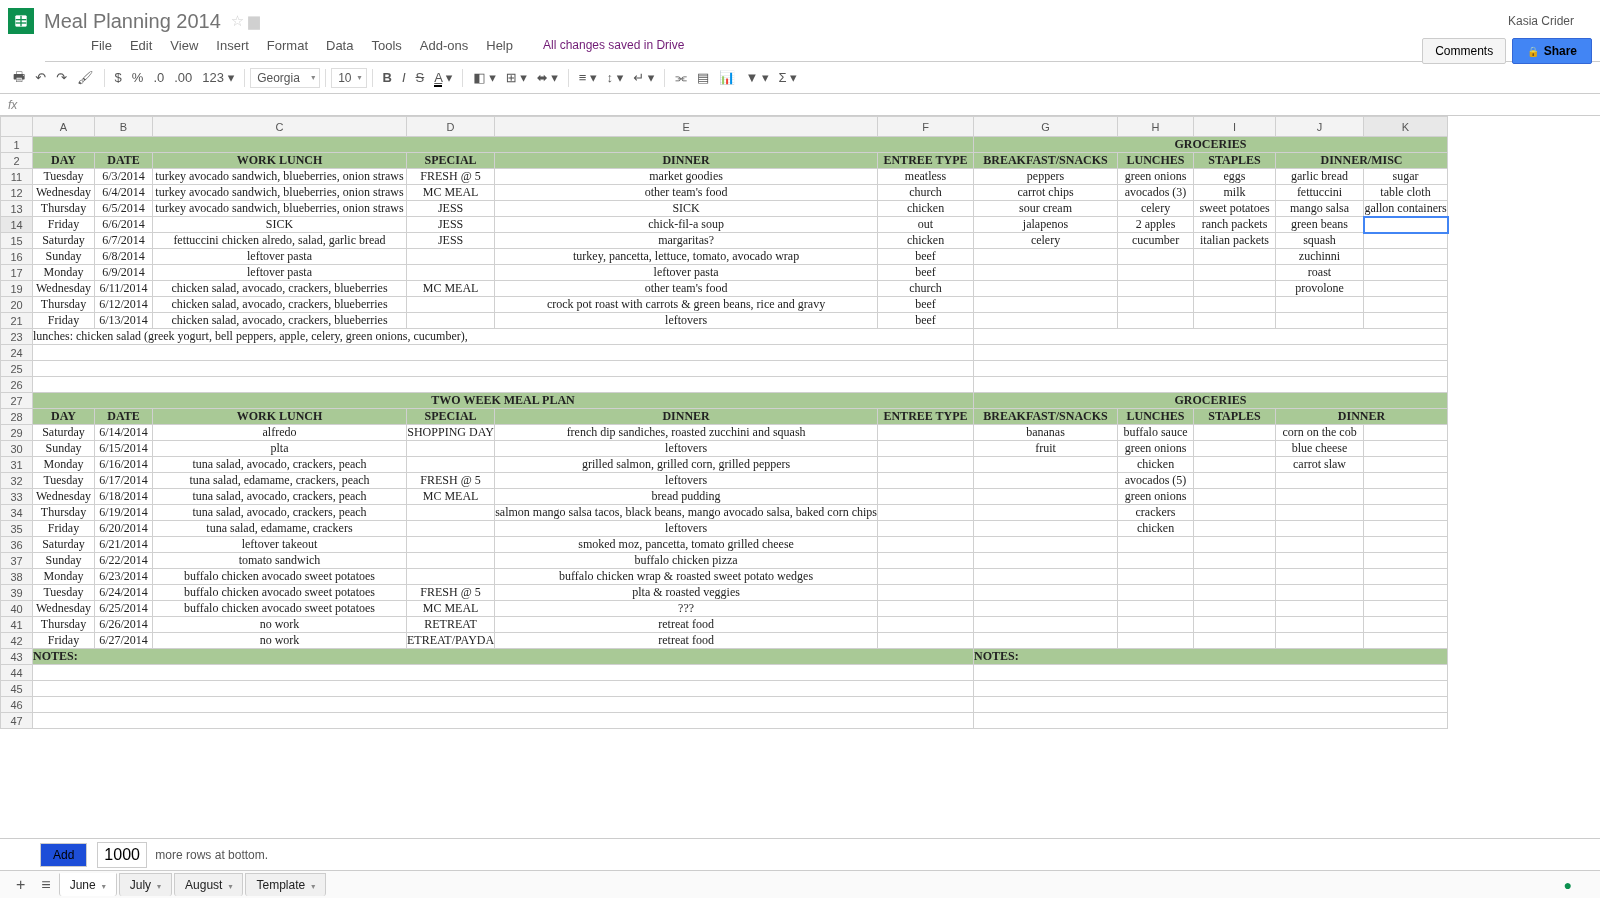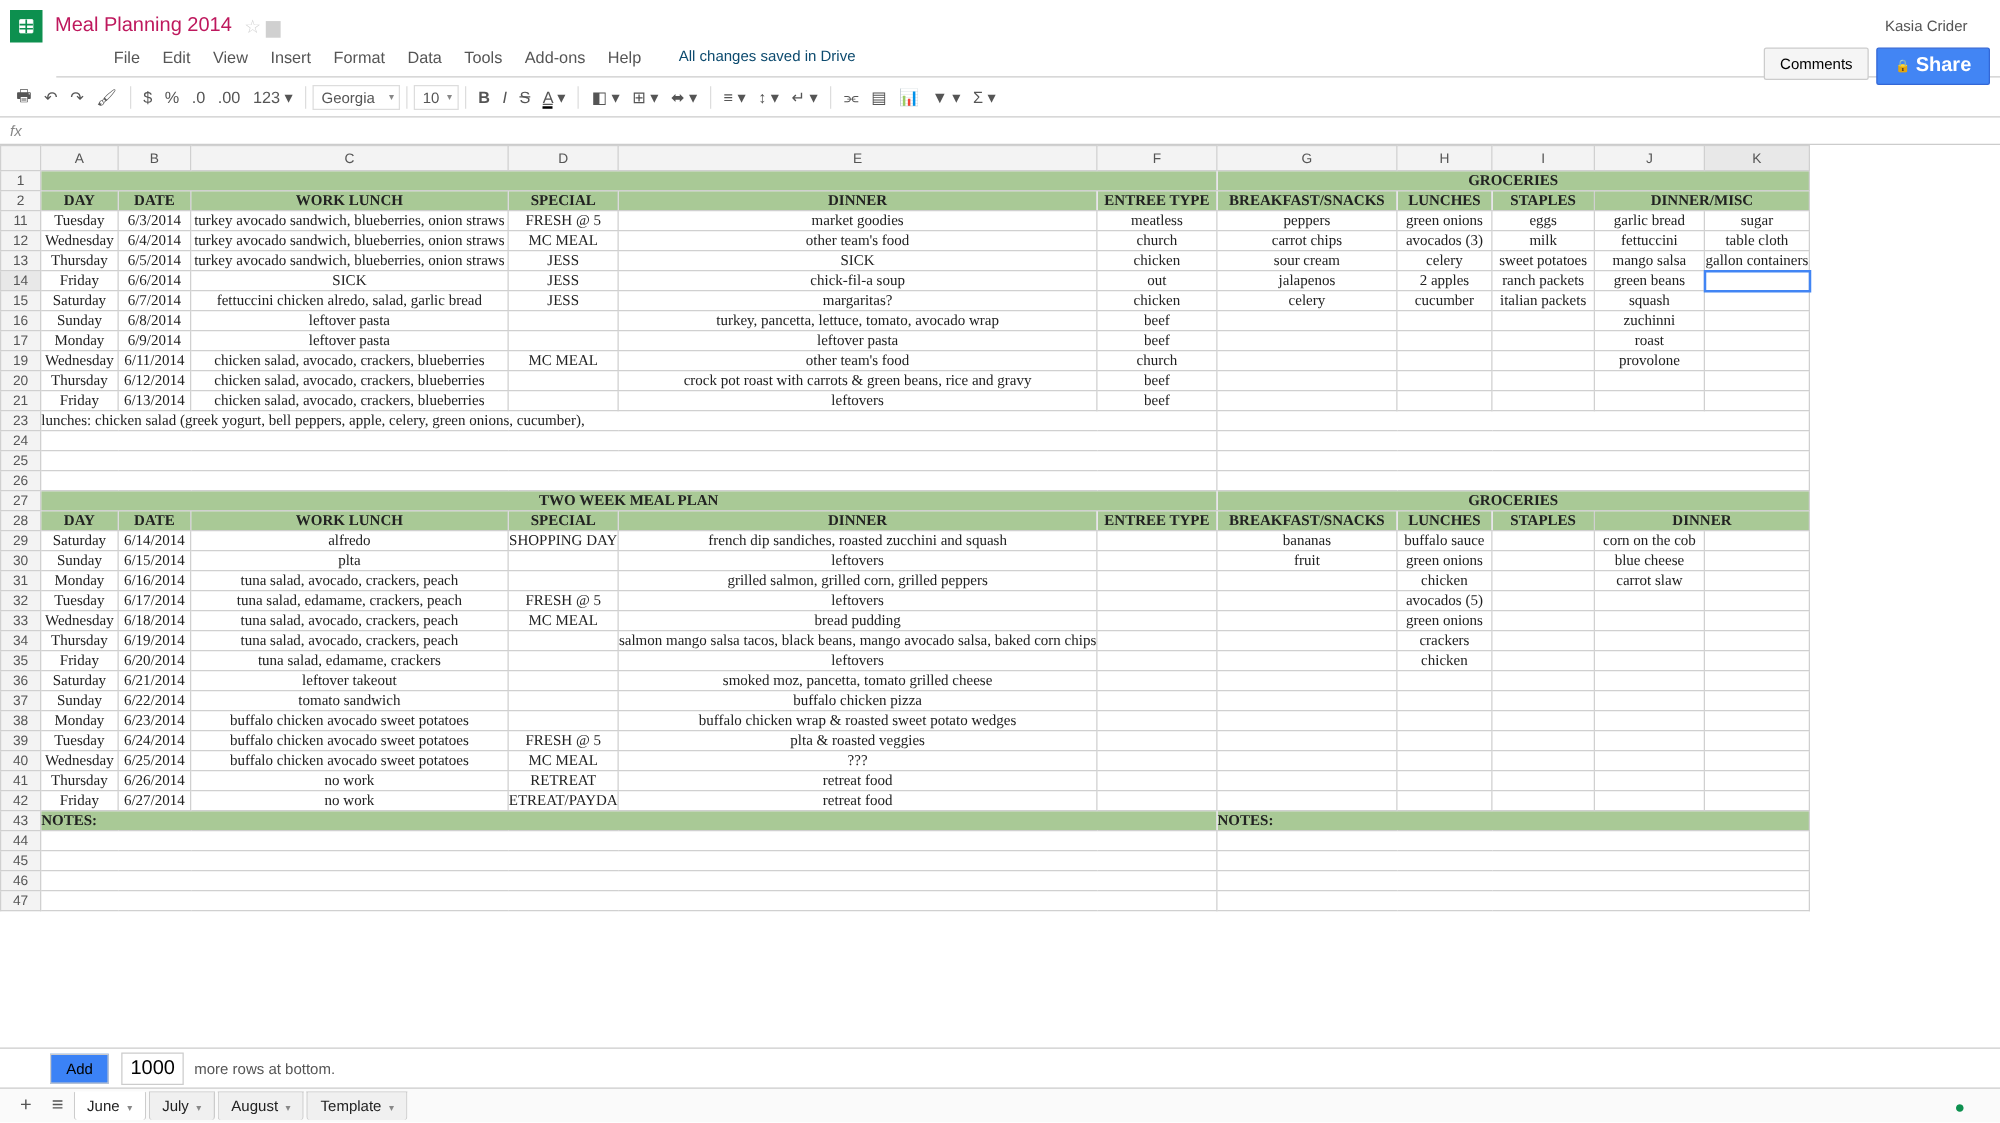--- a/index.html
+++ b/index.html
@@ -1,49 +1,49 @@
 <!DOCTYPE html>
 <html><head>
 <meta charset="utf-8">
 <style>
 * { box-sizing: border-box; margin: 0; padding: 0; }
 body { font-family: Arial, sans-serif; font-size: 13px; background: #fff; color: #222; overflow: hidden; }
 .titlebar { display: flex; align-items: center; padding: 4px 8px 0 8px; height: 38px; }
 .logo { width: 26px; height: 26px; background: #0d904f; margin-right: 10px; display: flex; align-items: center; justify-content: center; }
 .logo svg { width: 16px; height: 16px; }
-.doc-title { font-size: 16px; color: #be185d; margin-right: 8px; }
+.doc-title { font-size: 20px; color: #737373; margin-right: 8px; }
 .star-icon, .folder-icon { color: #d0d0d0; margin: 0 2px; font-size: 15px; }
 .spacer { flex: 1; }
 .user-name { font-size: 12px; color: #555; margin-right: 18px; }
 .menubar { display: flex; align-items: flex-start; padding: 0 8px 0 46px; height: 24px; font-size: 13px; color: #555; border-bottom: 1px solid #ccc; margin-left: 45px; }
 .menubar span { margin-right: 18px; cursor: pointer; }
-.save-status { color: #0c4a6e; font-size: 12px; margin-left: 12px; }
+.save-status { color: #701a75; font-size: 12px; margin-left: 12px; }
 .btn-comments { background: #f5f5f5; border: 1px solid #ccc; padding: 5px 12px; font-size: 12px; margin-right: 6px; cursor: pointer; border-radius: 2px; }
-.btn-share { background: #4285f4; color: #ffffff; border: 1px solid #3367d6; padding: 5px 14px; font-size: 16px; font-weight: bold; cursor: pointer; border-radius: 2px; display: flex; align-items: center; }
+.btn-share { background: #4285f4; color: #000000; border: 1px solid #3367d6; padding: 5px 14px; font-size: 12px; font-weight: bold; cursor: pointer; border-radius: 2px; display: flex; align-items: center; }
 .btn-share::before { content: "🔒"; font-size: 10px; margin-right: 4px; }
 .toolbar { display: flex; align-items: center; padding: 4px 8px; height: 32px; border-bottom: 1px solid #ccc; color: #555; }
 .tool { margin: 0 5px; font-size: 13px; cursor: pointer; }
 .sep { width: 1px; height: 18px; background: #ddd; margin: 0 5px; }
 .font-sel { border: 1px solid #ddd; padding: 2px 18px 2px 6px; font-size: 12px; min-width: 70px; position: relative; }
 .font-sel::after, .size-sel::after { content: "▾"; font-size: 8px; position: absolute; right: 4px; top: 4px; color: #888; }
 .size-sel { border: 1px solid #ddd; padding: 2px 14px 2px 6px; font-size: 12px; min-width: 28px; position: relative; }
 .fxbar { display: flex; align-items: center; padding: 2px 8px; height: 22px; border-bottom: 1px solid #ccc; color: #888; font-style: italic; font-size: 12px; }
 .sheet-wrap { overflow: auto; height: calc(898px - 38px - 24px - 32px - 22px - 32px - 28px); }
 table.sheet { border-collapse: collapse; font-family: Georgia, serif; font-size: 12px; table-layout: fixed; }
 .sheet th, .sheet td { border: 1px solid #d0d0d0; padding: 0; }
 .colhead { background: #f3f3f3; color: #555; font-family: Arial; font-size: 11px; font-weight: normal; text-align: center; height: 20px; }
 .rowhead { background: #f3f3f3; color: #555; font-family: Arial; font-size: 11px; font-weight: normal; text-align: center; width: 32px; }
 .cell { height: 16px; text-align: center; white-space: nowrap; overflow: hidden; padding: 0 2px; }
 .green-hdr { background: #a9c996; font-weight: bold; }
 .green-sec { background: #a9c996; font-weight: bold; text-align: left; padding-left: 4px; }
 .sel-col { background: #e8e8e8; }
 .sel-row { background: #e8e8e8; }
 .sel-cell { outline: 2px solid #4285f4; outline-offset: -1px; }
 .footer { display: flex; align-items: center; padding: 6px 8px 6px 40px; border-top: 1px solid #ccc; height: 32px; }
-.add-btn { border: 1px solid #ccc; padding: 4px 12px; font-size: 12px; margin-right: 10px; cursor: pointer; background: #3b82f6; }
+.add-btn { border: 1px solid #ccc; padding: 4px 12px; font-size: 12px; margin-right: 10px; cursor: pointer; background: #1d4ed8; }
 .rows-input { border: 1px solid #ccc; padding: 3px 6px; width: 50px; font-size: 16px; margin-right: 8px; }
 .more-text { font-size: 12px; color: #555; }
 .tabbar { display: flex; align-items: center; padding: 0 8px; height: 28px; border-top: 1px solid #ccc; background: #fafafa; }
 .tab-btn { padding: 4px 8px; font-size: 16px; color: #555; cursor: pointer; }
 .tab { padding: 4px 10px; border: 1px solid #ccc; border-bottom: none; margin-right: 2px; font-size: 12px; background: #f0f0f0; cursor: pointer; position: relative; border-radius: 0 0 3px 3px; }
 .tab.active { background: #fff; border-top: 1px solid #fff; }
 .tab::after { content: "▾"; font-size: 8px; margin-left: 6px; color: #888; }
 .status-ok { margin-left: auto; color: #0d904f; font-size: 14px; margin-right: 20px; }
 .left-align { text-align: left; padding-left: 4px; }
 </style>

